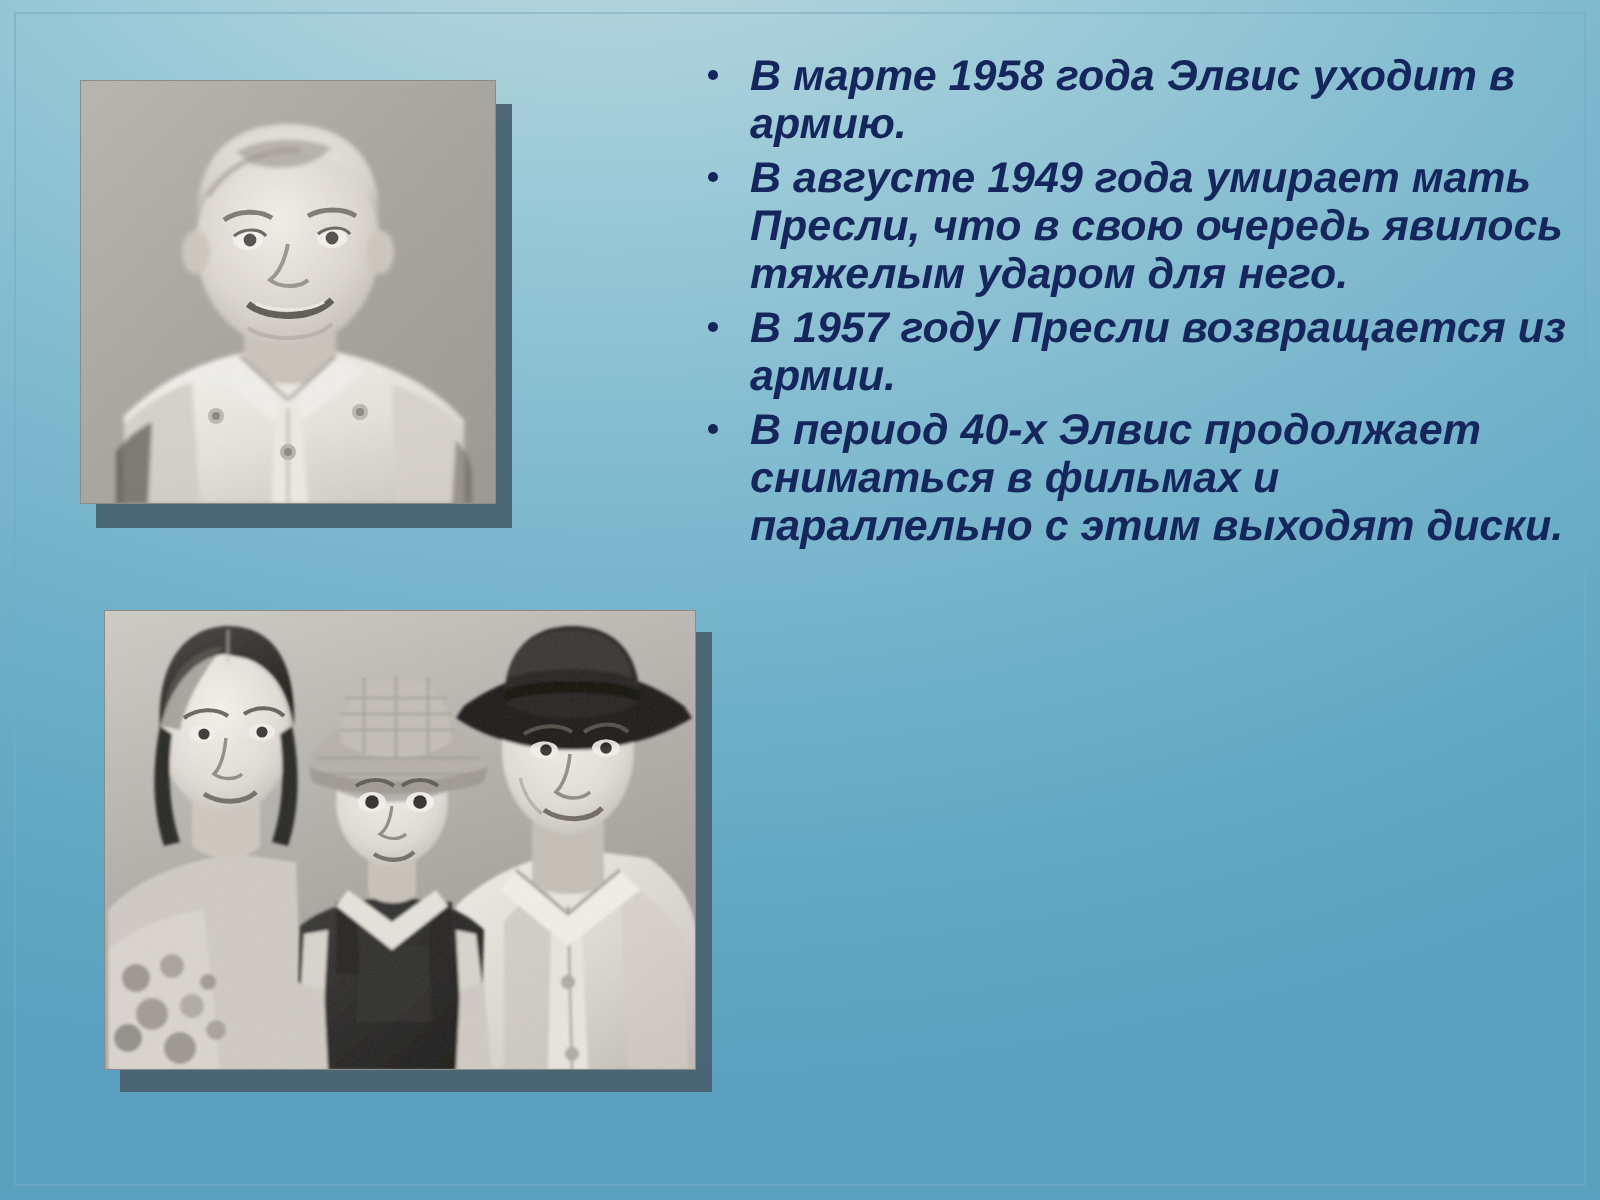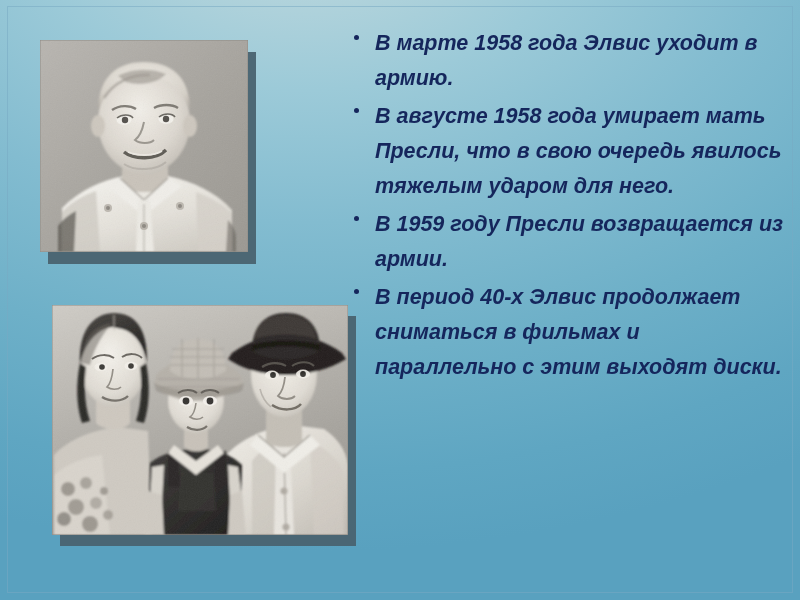--- a/index.html
+++ b/index.html
@@ -71,21 +71,21 @@
     top: 26px;
     width: 436px;
     margin: 0;
     padding: 0;
     list-style: none;
     color: #15265c;
     font-family: "Liberation Sans", sans-serif;
     font-style: italic;
     font-weight: bold;
     font-size: 21.5px;
-    line-height: 35px;
+    line-height: 24px;
   }
   #bullets li {
     position: relative;
     padding-left: 27px;
     margin: 0 0 3px 0;
   }
   #bullets li .bullet-dot {
     position: absolute;
     left: 6px;
     top: 9px;
@@ -375,25 +375,25 @@
     </div>
   </div>
 
   <ul id="bullets">
     <li>
       <span class="bullet-dot"></span>
       <span class="bullet-text">В марте 1958 года Элвис уходит в армию.</span>
     </li>
     <li>
       <span class="bullet-dot"></span>
-      <span class="bullet-text">В августе 1958 года умирает мать Пресли, что в свою очередь явилось тяжелым ударом для него.</span>
+      <span class="bullet-text">В августе 1949 года умирает мать Пресли, что в свою очередь явилось тяжелым ударом для него.</span>
     </li>
     <li>
       <span class="bullet-dot"></span>
-      <span class="bullet-text">В 1959 году Пресли возвращается из армии.</span>
+      <span class="bullet-text">В 1957 году Пресли возвращается из армии.</span>
     </li>
     <li>
       <span class="bullet-dot"></span>
       <span class="bullet-text">В период 40-х Элвис продолжает сниматься в фильмах и параллельно с этим выходят диски.</span>
     </li>
   </ul>
 
 </div>
 
 </body></html>

